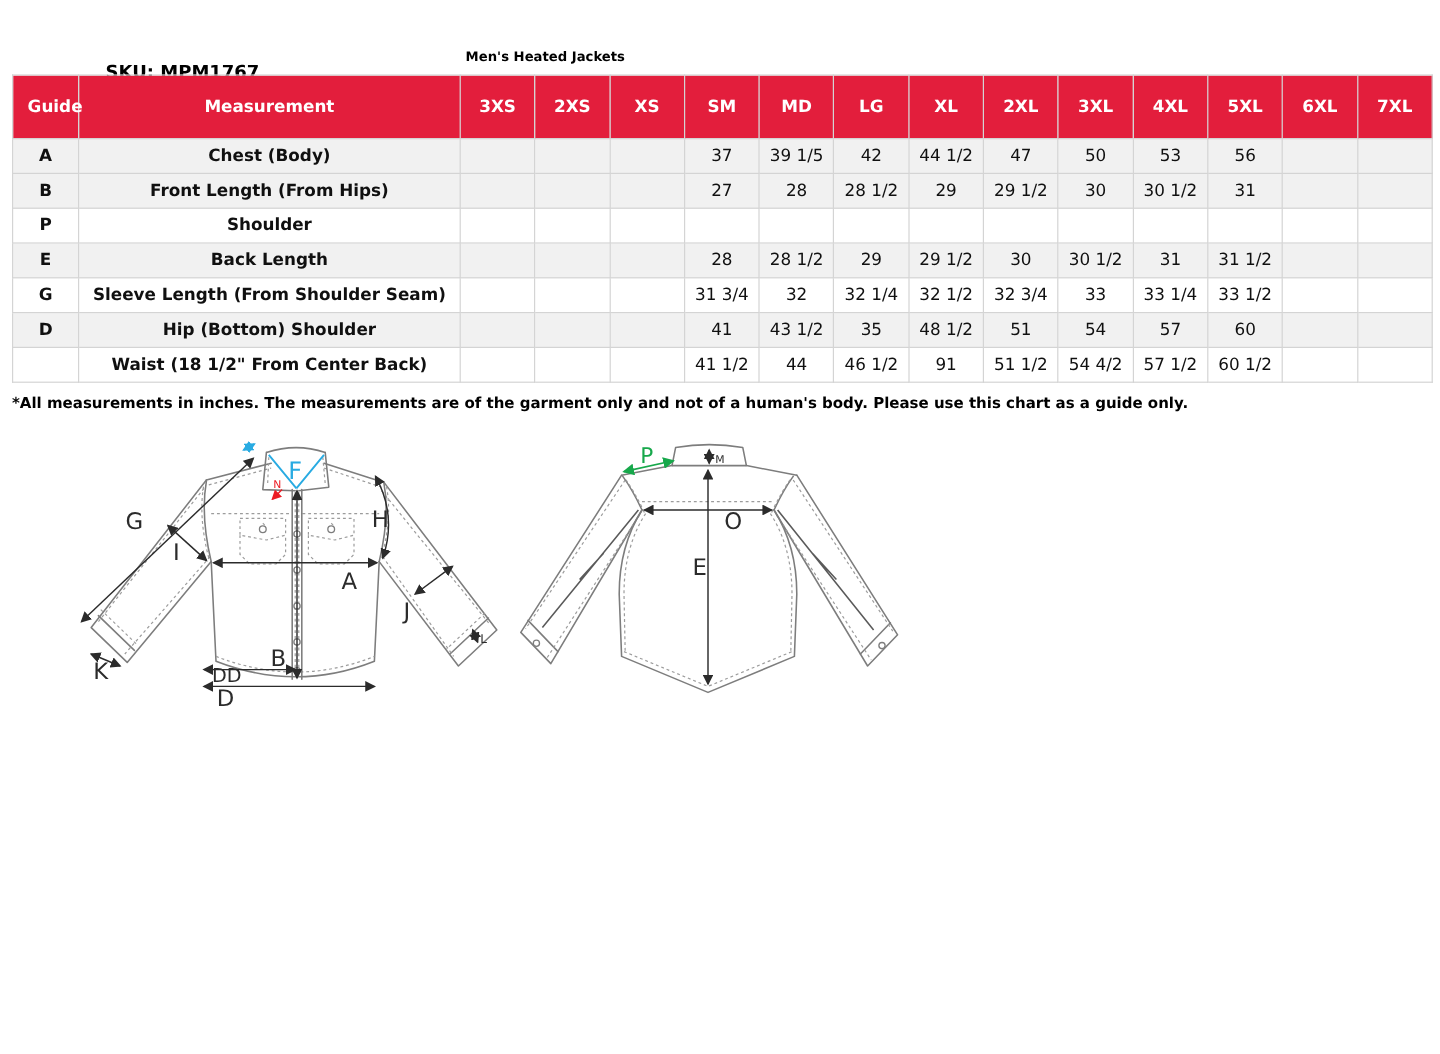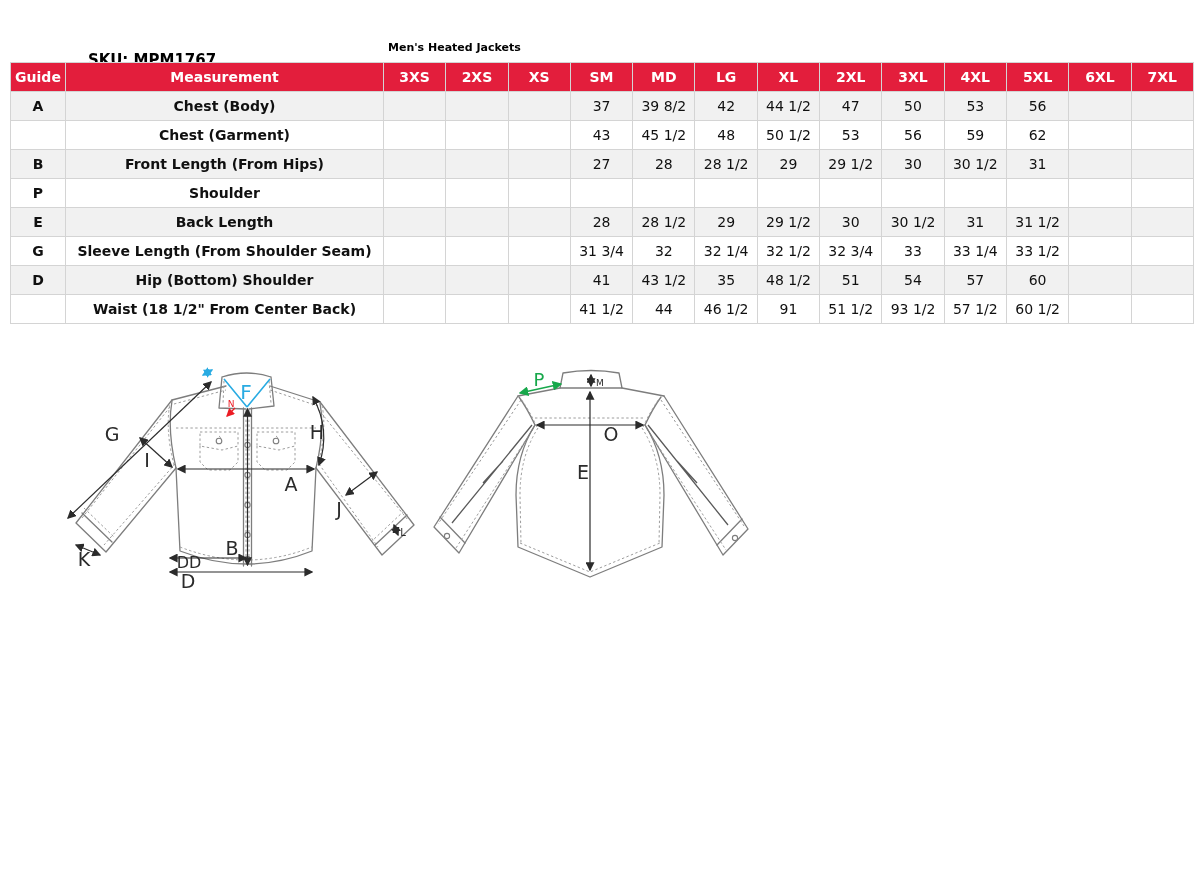--- a/index.html
+++ b/index.html
@@ -2,21 +2,21 @@
 <html><head>
 <meta charset="utf-8">
 <style>
   html,body{margin:0;padding:0;background:#fff;}
   .page{position:relative;width:1200px;height:878px;background:#fff;overflow:hidden;
         font-family:"DejaVu Sans","Liberation Sans",sans-serif;color:#000;}
   .sku{position:absolute;left:88px;top:41px;font-weight:bold;font-size:15px;margin-top:10px;}
   .title{position:absolute;left:388px;top:41px;font-weight:bold;font-size:11px;}
   table.size{position:absolute;left:10px;top:62px;width:1184px;border-collapse:collapse;table-layout:fixed;}
   table.size th{background:#E31E3C;color:#fff;font-weight:bold;font-size:14px;height:28px;
-        border:1px solid #d4d4d4;padding:0;text-align:center;}
+        border:1px solid #d4d4d4;padding:12px;text-align:center;}
   table.size td{height:28px;text-align:center;font-size:14px;border:1px solid #d4d4d4;
         padding:0 1px;color:#101010;background:#fff;white-space:nowrap;}
   table.size tr.alt td{background:#F1F1F1;}
   table.size td.guide, table.size td.meas{font-weight:bold;}
   .footnote{position:absolute;left:10px;top:328px;font-weight:bold;font-size:12.5px;}
   #diagram{position:absolute;left:0;top:352px;}
   .ol{fill:none;stroke:#7d7d7d;stroke-width:1.3;stroke-linejoin:round;stroke-linecap:round;}
   .st{fill:none;stroke:#9c9c9c;stroke-width:1;stroke-dasharray:2.4 2.4;}
   .seam{fill:none;stroke:#5a5a5a;stroke-width:1.3;}
   .arr{fill:none;stroke:#2b2b2b;stroke-width:1.2;}
@@ -68,44 +68,27 @@
         </tr>
       </thead>
     <tbody id="tbody">
         <tr class="alt">
           <td class="guide">A</td>
           <td class="meas">Chest (Body)</td>
           <td class="val"></td>
           <td class="val"></td>
           <td class="val"></td>
           <td class="val">37</td>
-          <td class="val">39 8/2</td>
+          <td class="val">39 1/5</td>
           <td class="val">42</td>
           <td class="val">44 1/2</td>
           <td class="val">47</td>
           <td class="val">50</td>
           <td class="val">53</td>
           <td class="val">56</td>
-          <td class="val"></td>
-          <td class="val"></td>
-        </tr>
-        <tr>
-          <td class="guide"></td>
-          <td class="meas">Chest (Garment)</td>
-          <td class="val"></td>
-          <td class="val"></td>
-          <td class="val"></td>
-          <td class="val">43</td>
-          <td class="val">45 1/2</td>
-          <td class="val">48</td>
-          <td class="val">50 1/2</td>
-          <td class="val">53</td>
-          <td class="val">56</td>
-          <td class="val">59</td>
-          <td class="val">62</td>
           <td class="val"></td>
           <td class="val"></td>
         </tr>
         <tr class="alt">
           <td class="guide">B</td>
           <td class="meas">Front Length (From Hips)</td>
           <td class="val"></td>
           <td class="val"></td>
           <td class="val"></td>
           <td class="val">27</td>
@@ -191,29 +174,30 @@
           <td class="guide"></td>
           <td class="meas">Waist (18 1/2" From Center Back)</td>
           <td class="val"></td>
           <td class="val"></td>
           <td class="val"></td>
           <td class="val">41 1/2</td>
           <td class="val">44</td>
           <td class="val">46 1/2</td>
           <td class="val">91</td>
           <td class="val">51 1/2</td>
-          <td class="val">93 1/2</td>
+          <td class="val">54 4/2</td>
           <td class="val">57 1/2</td>
           <td class="val">60 1/2</td>
           <td class="val"></td>
           <td class="val"></td>
         </tr>
       </tbody>
   </table>
 
+  <div class="footnote">*All measurements in inches. The measurements are of the garment only and not of a human's body. Please use this chart as a guide only.</div>
 
   <svg id="diagram" width="1200" height="300" viewBox="0 0 1200 300">
     <defs>
       <marker id="mA" viewBox="0 0 10 10" refX="8.5" refY="5" markerWidth="7.5" markerHeight="7.5" orient="auto-start-reverse">
         <path d="M0,0 L10,5 L0,10 z" fill="#2b2b2b"></path>
         </marker>
       <marker id="mC" viewBox="0 0 10 10" refX="8.5" refY="5" markerWidth="7" markerHeight="7" orient="auto-start-reverse">
         <path d="M0,0 L10,5 L0,10 z" fill="#29ABE2"></path>
         </marker>
       <marker id="mG" viewBox="0 0 10 10" refX="8.5" refY="5" markerWidth="7" markerHeight="7" orient="auto-start-reverse">

